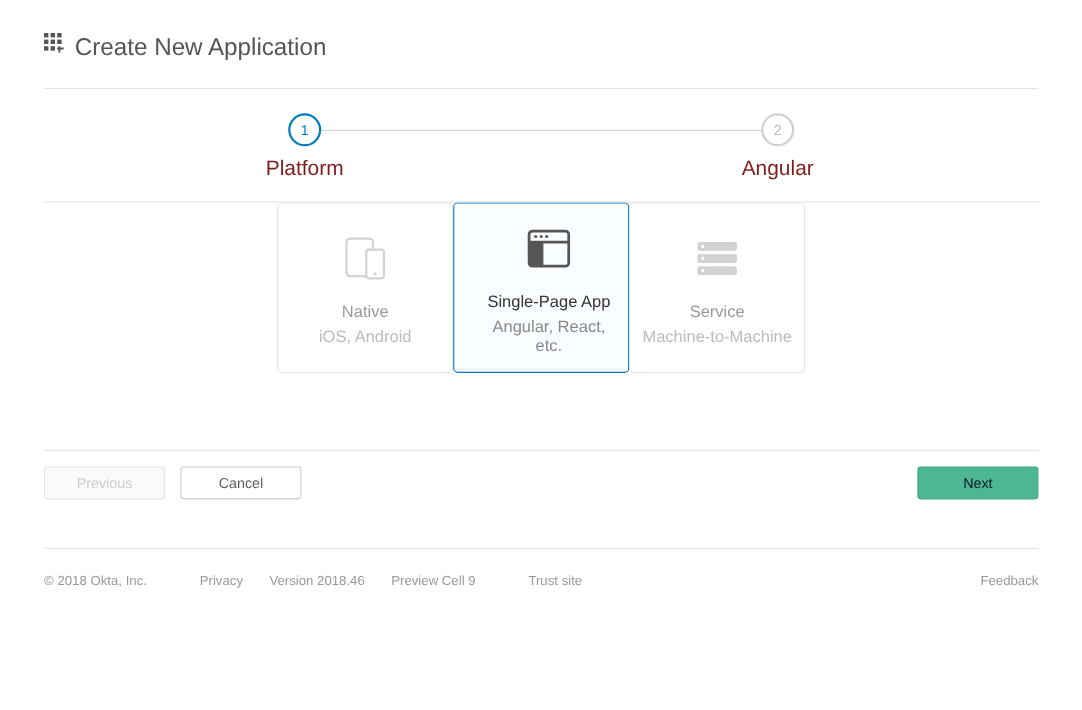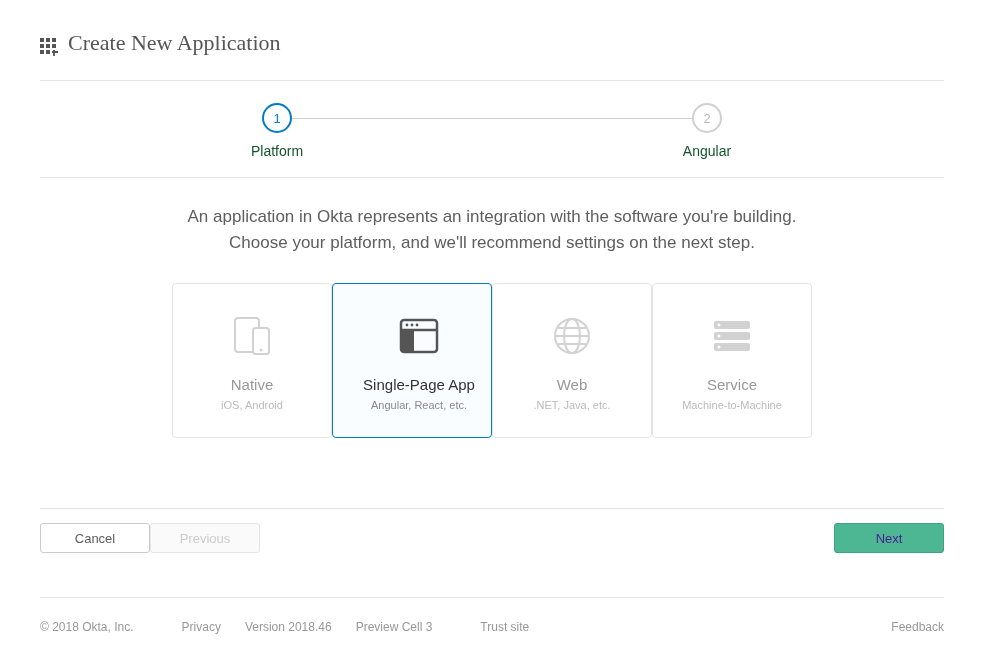--- a/index.html
+++ b/index.html
@@ -13,26 +13,25 @@
       color: #5e5e5e;
       width: 984px;
       height: 645px;
       position: relative;
     }
     .container {
       padding: 0 40px;
     }
     .header {
       display: flex;
-      align-items: flex-end;
+      align-items: flex-start;
       gap: 10px;
       padding-top: 30px;
       padding-bottom: 24px;
       border-bottom: 1px solid #e5e5e5;
-      font-family: Liberation Serif, serif;
     }
     .page-title {
       font-size: 22px;
       font-weight: 300;
       color: #555;
     }
     .apps-icon {
       width: 18px;
       height: 18px;
       display: inline-block;
@@ -82,22 +81,22 @@
     }
     .step-circle.active {
       border: 2px solid #007dc1;
       color: #007dc1;
     }
     .step-circle.inactive {
       border: 2px solid #d0d0d0;
       color: #bbb;
     }
     .step-label {
-      font-size: 14px;
-      color: #14532d;
+      font-size: 19px;
+      color: #7f1d1d;
     }
     .description {
       text-align: center;
       padding: 26px 0 28px;
       font-size: 17px;
       font-weight: 300;
       color: #5e5e5e;
       line-height: 1.5;
     }
     .cards {
@@ -131,21 +130,21 @@
     }
     .card-title {
       font-size: 15px;
       color: #999;
       margin-bottom: 6px;
     }
     .card.selected .card-title {
       color: #333;
     }
     .card-subtitle {
-      font-size: 11px;
+      font-size: 15px;
       color: #bbb;
       text-align: center;
     }
     .card.selected .card-subtitle {
       color: #888;
     }
     .actions {
       margin-top: 60px;
       border-top: 1px solid #e5e5e5;
       padding: 14px 0;
@@ -172,21 +171,21 @@
     }
     .btn-cancel {
       min-width: 110px;
     }
     .spacer {
       flex: 1;
     }
     .btn-next {
       background: #4cb792;
       border: 1px solid #3fa380;
-      color: #4c1d95;
+      color: #0f172a;
       min-width: 110px;
     }
     .footer {
       border-top: 1px solid #e5e5e5;
       padding: 22px 0;
       display: flex;
       align-items: center;
       gap: 24px;
       font-size: 12px;
       color: #999;
@@ -229,24 +228,20 @@
         <div class="step-circle active">1</div>
         <div class="step-label">Platform</div>
       </div>
       <div class="step">
         <div class="step-circle inactive">2</div>
         <div class="step-label">Angular</div>
       </div>
     </div>
   </div>
 
-  <div class="description">
-    <div>An application in Okta represents an integration with the software you're building.</div>
-    <div>Choose your platform, and we'll recommend settings on the next step.</div>
-  </div>
 
   <div class="cards">
 
     <div class="card">
       <div class="card-icon">
         <svg width="46" height="44" viewBox="0 0 46 44">
           <rect x="6" y="4" width="24" height="34" rx="3" fill="none" stroke="#d2d2d2" stroke-width="2"></rect>
           <rect x="24" y="14" width="16" height="26" rx="2.5" fill="#fff" stroke="#d2d2d2" stroke-width="2"></rect>
           <circle cx="32" cy="36" r="1.5" fill="#d2d2d2"></circle>
         </svg>
@@ -263,61 +258,48 @@
           <circle cx="8" cy="7" r="1.4" fill="#555"></circle>
           <circle cx="13" cy="7" r="1.4" fill="#555"></circle>
           <circle cx="18" cy="7" r="1.4" fill="#555"></circle>
           <rect x="2" y="12" width="13" height="22" fill="#555"></rect>
         </svg>
       </div>
       <div class="card-title">Single-Page App</div>
       <div class="card-subtitle">Angular, React, etc.</div>
     </div>
 
-    <div class="card">
-      <div class="card-icon">
-        <svg width="40" height="40" viewBox="0 0 40 40">
-          <circle cx="20" cy="20" r="17" fill="none" stroke="#d2d2d2" stroke-width="2"></circle>
-          <ellipse cx="20" cy="20" rx="8" ry="17" fill="none" stroke="#d2d2d2" stroke-width="2"></ellipse>
-          <line x1="3" y1="20" x2="37" y2="20" stroke="#d2d2d2" stroke-width="2"></line>
-          <line x1="6" y1="12" x2="34" y2="12" stroke="#d2d2d2" stroke-width="2"></line>
-          <line x1="6" y1="28" x2="34" y2="28" stroke="#d2d2d2" stroke-width="2"></line>
-        </svg>
-      </div>
-      <div class="card-title">Web</div>
-      <div class="card-subtitle">.NET, Java, etc.</div>
-    </div>
 
     <div class="card">
       <div class="card-icon">
         <svg width="44" height="36" viewBox="0 0 44 36">
           <rect x="4" y="3" width="36" height="8" rx="2" fill="#d2d2d2"></rect>
           <rect x="4" y="14" width="36" height="8" rx="2" fill="#d2d2d2"></rect>
           <rect x="4" y="25" width="36" height="8" rx="2" fill="#d2d2d2"></rect>
           <circle cx="9" cy="7" r="1.5" fill="#fff"></circle>
           <circle cx="9" cy="18" r="1.5" fill="#fff"></circle>
           <circle cx="9" cy="29" r="1.5" fill="#fff"></circle>
         </svg>
       </div>
       <div class="card-title">Service</div>
       <div class="card-subtitle">Machine-to-Machine</div>
     </div>
 
   </div>
 
   <div class="actions">
+    <button class="btn btn-previous">Previous</button>
     <button class="btn btn-cancel">Cancel</button>
-    <button class="btn btn-previous">Previous</button>
     <div class="spacer"></div>
     <button class="btn btn-next">Next</button>
   </div>
 
   <div class="footer">
     <span>© 2018 Okta, Inc.</span>
     <span class="footer-item">Privacy</span>
     <span>Version 2018.46</span>
-    <span>Preview Cell 3</span>
+    <span>Preview Cell 9</span>
     <span class="footer-item">Trust site</span>
     <div class="flex-spacer"></div>
     <span class="footer-item">Feedback</span>
   </div>
 
 </div>
 
 </body></html>

